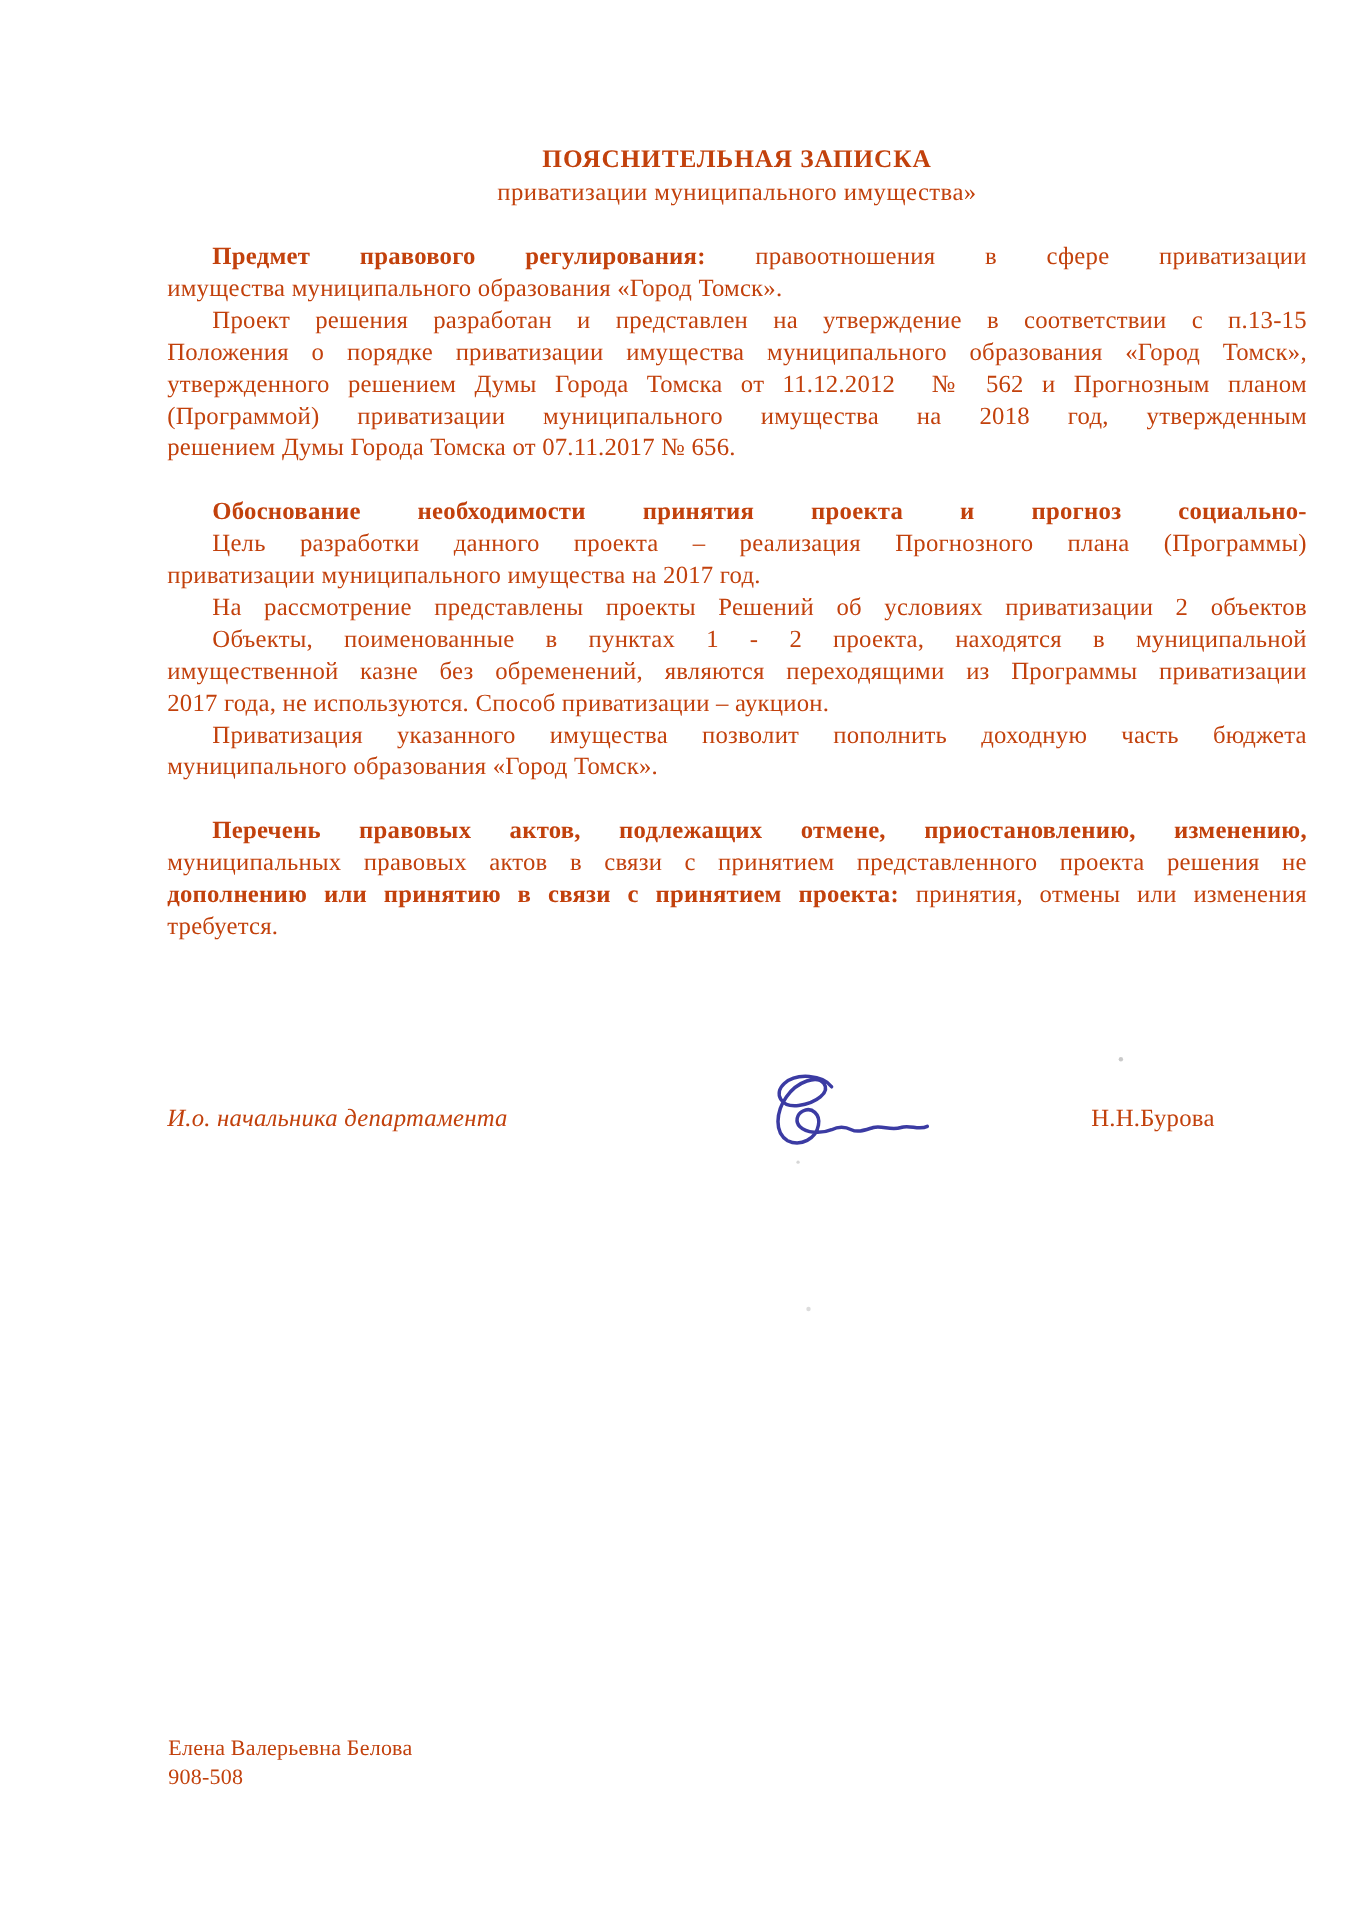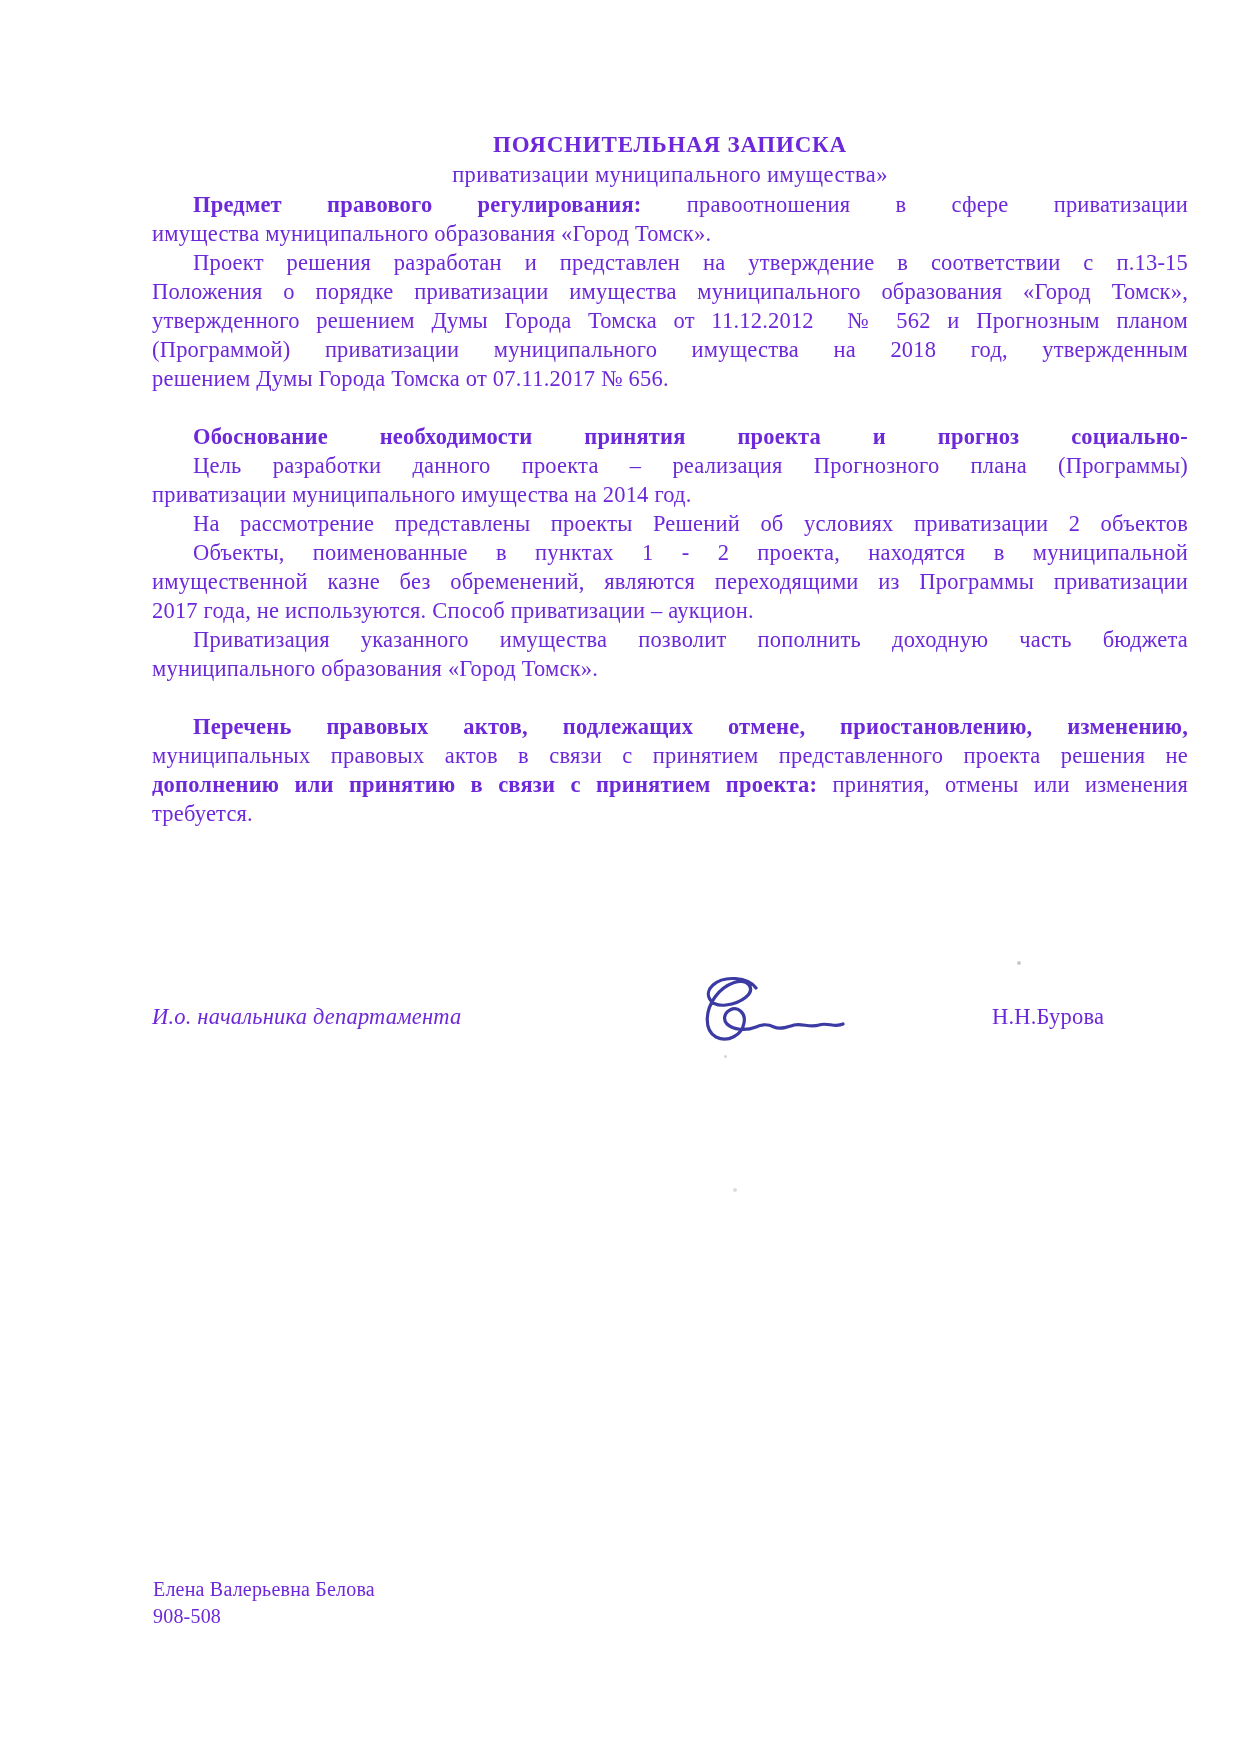--- a/index.html
+++ b/index.html
@@ -1,37 +1,37 @@
 <!DOCTYPE html>
 <html lang="ru"><head>
 <meta charset="utf-8">
 <style>
   html,body{margin:0;padding:0;background:#e8e8e8;}
   .page{
     position:relative;
     width:1240px;height:1753px;
     background:#ffffff;
     font-family:"Liberation Serif","DejaVu Serif",serif;
-    color:#6d28d9;
+    color:#c2410c;
     overflow:hidden;
     margin:0 auto;
   }
   .doc{
     position:absolute;
     left:152px;top:130px;width:1036px;
   }
   .tl{
     text-align:center;
     line-height:30px;
     font-size:22.5px;
     letter-spacing:0.4px;
     white-space:nowrap;
   }
   .tl.t1{font-weight:bold;font-size:23px;letter-spacing:0.8px;}
-  .bodytext{margin-top:0;}
+  .bodytext{margin-top:28px;}
   .ln{
     font-size:22.5px;
     line-height:29px;
     height:29px;
     letter-spacing:0.2px;
     white-space:nowrap;
   }
   .ln.jst{
     white-space:normal;
     text-align:justify;
@@ -74,21 +74,21 @@
       <div class="ln ind jst"><b></b><span>Проект решения разработан и представлен на утверждение в соответствии с п.13-15</span></div>
       <div class="ln jst"><b></b><span>Положения о порядке приватизации имущества муниципального образования «Город Томск»,</span></div>
       <div class="ln jst"><b></b><span>утвержденного решением Думы Города Томска от 11.12.2012&nbsp; № 562 и Прогнозным планом</span></div>
       <div class="ln jst"><b></b><span>(Программой) приватизации муниципального имущества на 2018 год, утвержденным</span></div>
       <div class="ln"><b></b><span>решением Думы Города Томска от 07.11.2017 № 656.</span></div>
 
       <div class="sp"></div>
 
       <div class="ln ind jst"><b>Обоснование необходимости принятия проекта и прогноз социально-</b><span></span></div>
       <div class="ln ind jst"><b></b><span>Цель разработки данного проекта – реализация Прогнозного плана (Программы)</span></div>
-      <div class="ln"><b></b><span>приватизации муниципального имущества на 2014 год.</span></div>
+      <div class="ln"><b></b><span>приватизации муниципального имущества на 2017 год.</span></div>
       <div class="ln ind jst"><b></b><span>На рассмотрение представлены проекты Решений об условиях приватизации 2 объектов</span></div>
       <div class="ln ind jst"><b></b><span>Объекты, поименованные в пунктах 1 - 2 проекта, находятся в муниципальной</span></div>
       <div class="ln jst"><b></b><span>имущественной казне без обременений, являются переходящими из Программы приватизации</span></div>
       <div class="ln"><b></b><span>2017 года, не используются. Способ приватизации – аукцион.</span></div>
       <div class="ln ind jst"><b></b><span>Приватизация указанного имущества позволит пополнить доходную часть бюджета</span></div>
       <div class="ln"><b></b><span>муниципального образования «Город Томск».</span></div>
 
       <div class="sp"></div>
 
       <div class="ln ind jst"><b>Перечень правовых актов, подлежащих отмене, приостановлению, изменению,</b><span></span></div>

